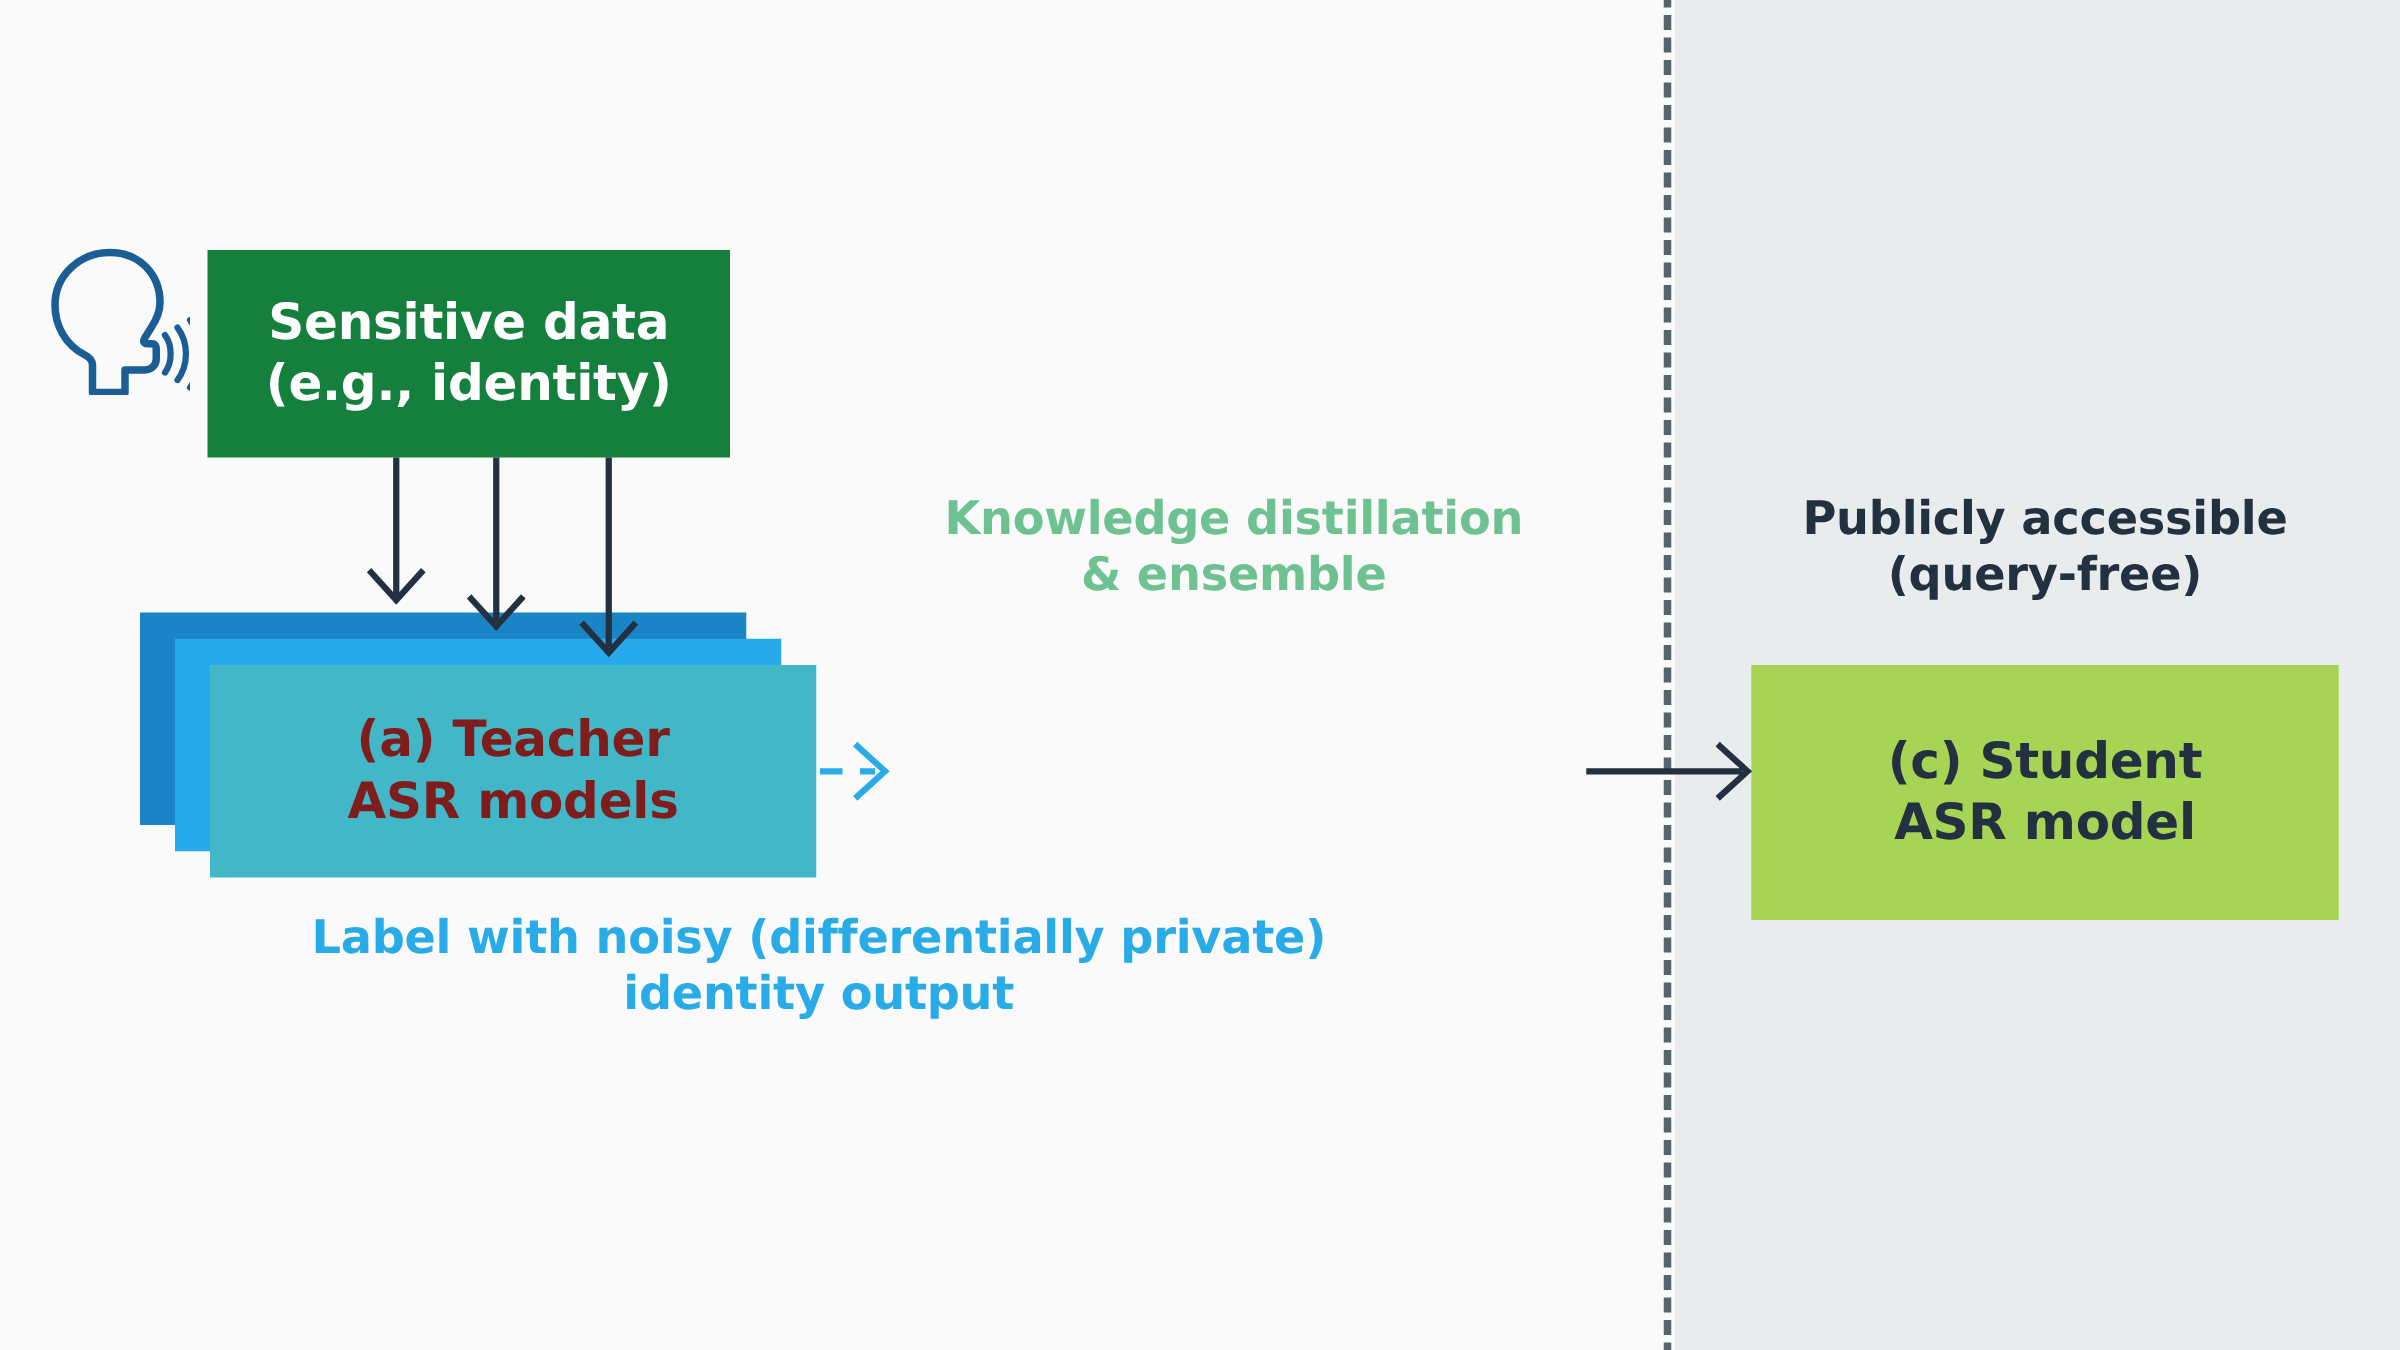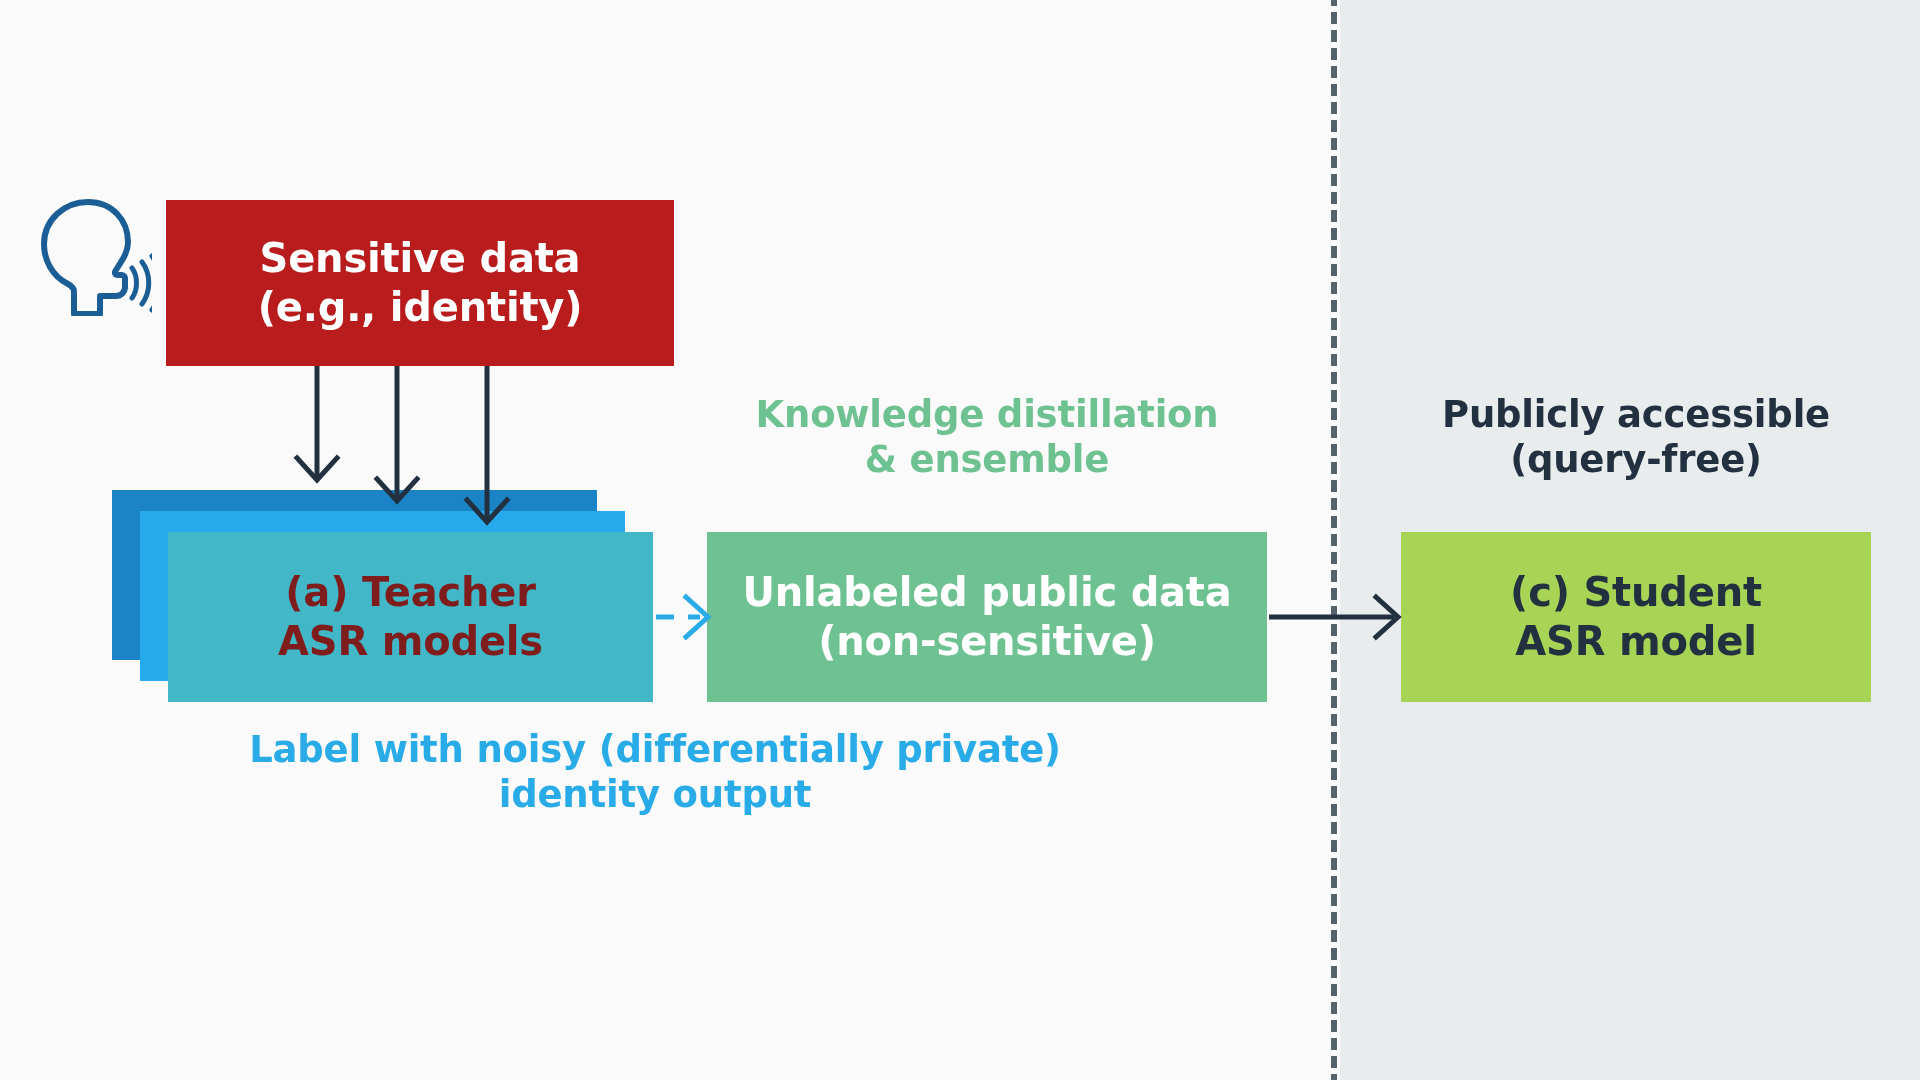--- a/index.html
+++ b/index.html
@@ -44,23 +44,23 @@
     font-weight: bold;
     line-height: 1.22;
     white-space: pre-line;
     letter-spacing: -0.2px;
   }
 
   
   #box-sensitive {
     left: 166px;
     top: 200px;
-    width: 508px;
+    width: 418px;
     height: 166px;
-    background: #b91c1c;
+    background: #15803d;
     color: #ffffff;
     font-size: 40px;
   }
 
   
   #stack-back {
     position: absolute;
     left: 112px;
     top: 490px;
     width: 485px;
@@ -94,21 +94,21 @@
     background: #6ec291;
     color: #ffffff;
     font-size: 40px;
   }
 
   
   #box-student {
     left: 1401px;
     top: 532px;
     width: 470px;
-    height: 170px;
+    height: 204px;
     background: #a7d455;
     color: #22303f;
     font-size: 40px;
   }
 
   
   .caption {
     position: absolute;
     font-weight: bold;
     text-align: center;
@@ -164,22 +164,20 @@
   </svg>
 
   <div class="box" id="box-sensitive">Sensitive data
 (e.g., identity)</div>
 
   <div id="stack-back"></div>
   <div id="stack-mid"></div>
   <div class="box" id="box-teacher">(a) Teacher
 ASR models</div>
 
-  <div class="box" id="box-public">Unlabeled public data
-(non-sensitive)</div>
 
   <div class="box" id="box-student">(c) Student
 ASR model</div>
 
   <div class="caption" id="caption-public-access">Publicly accessible
 (query-free)</div>
 
   <div class="caption" id="caption-kd">Knowledge distillation
 &amp; ensemble</div>
 

